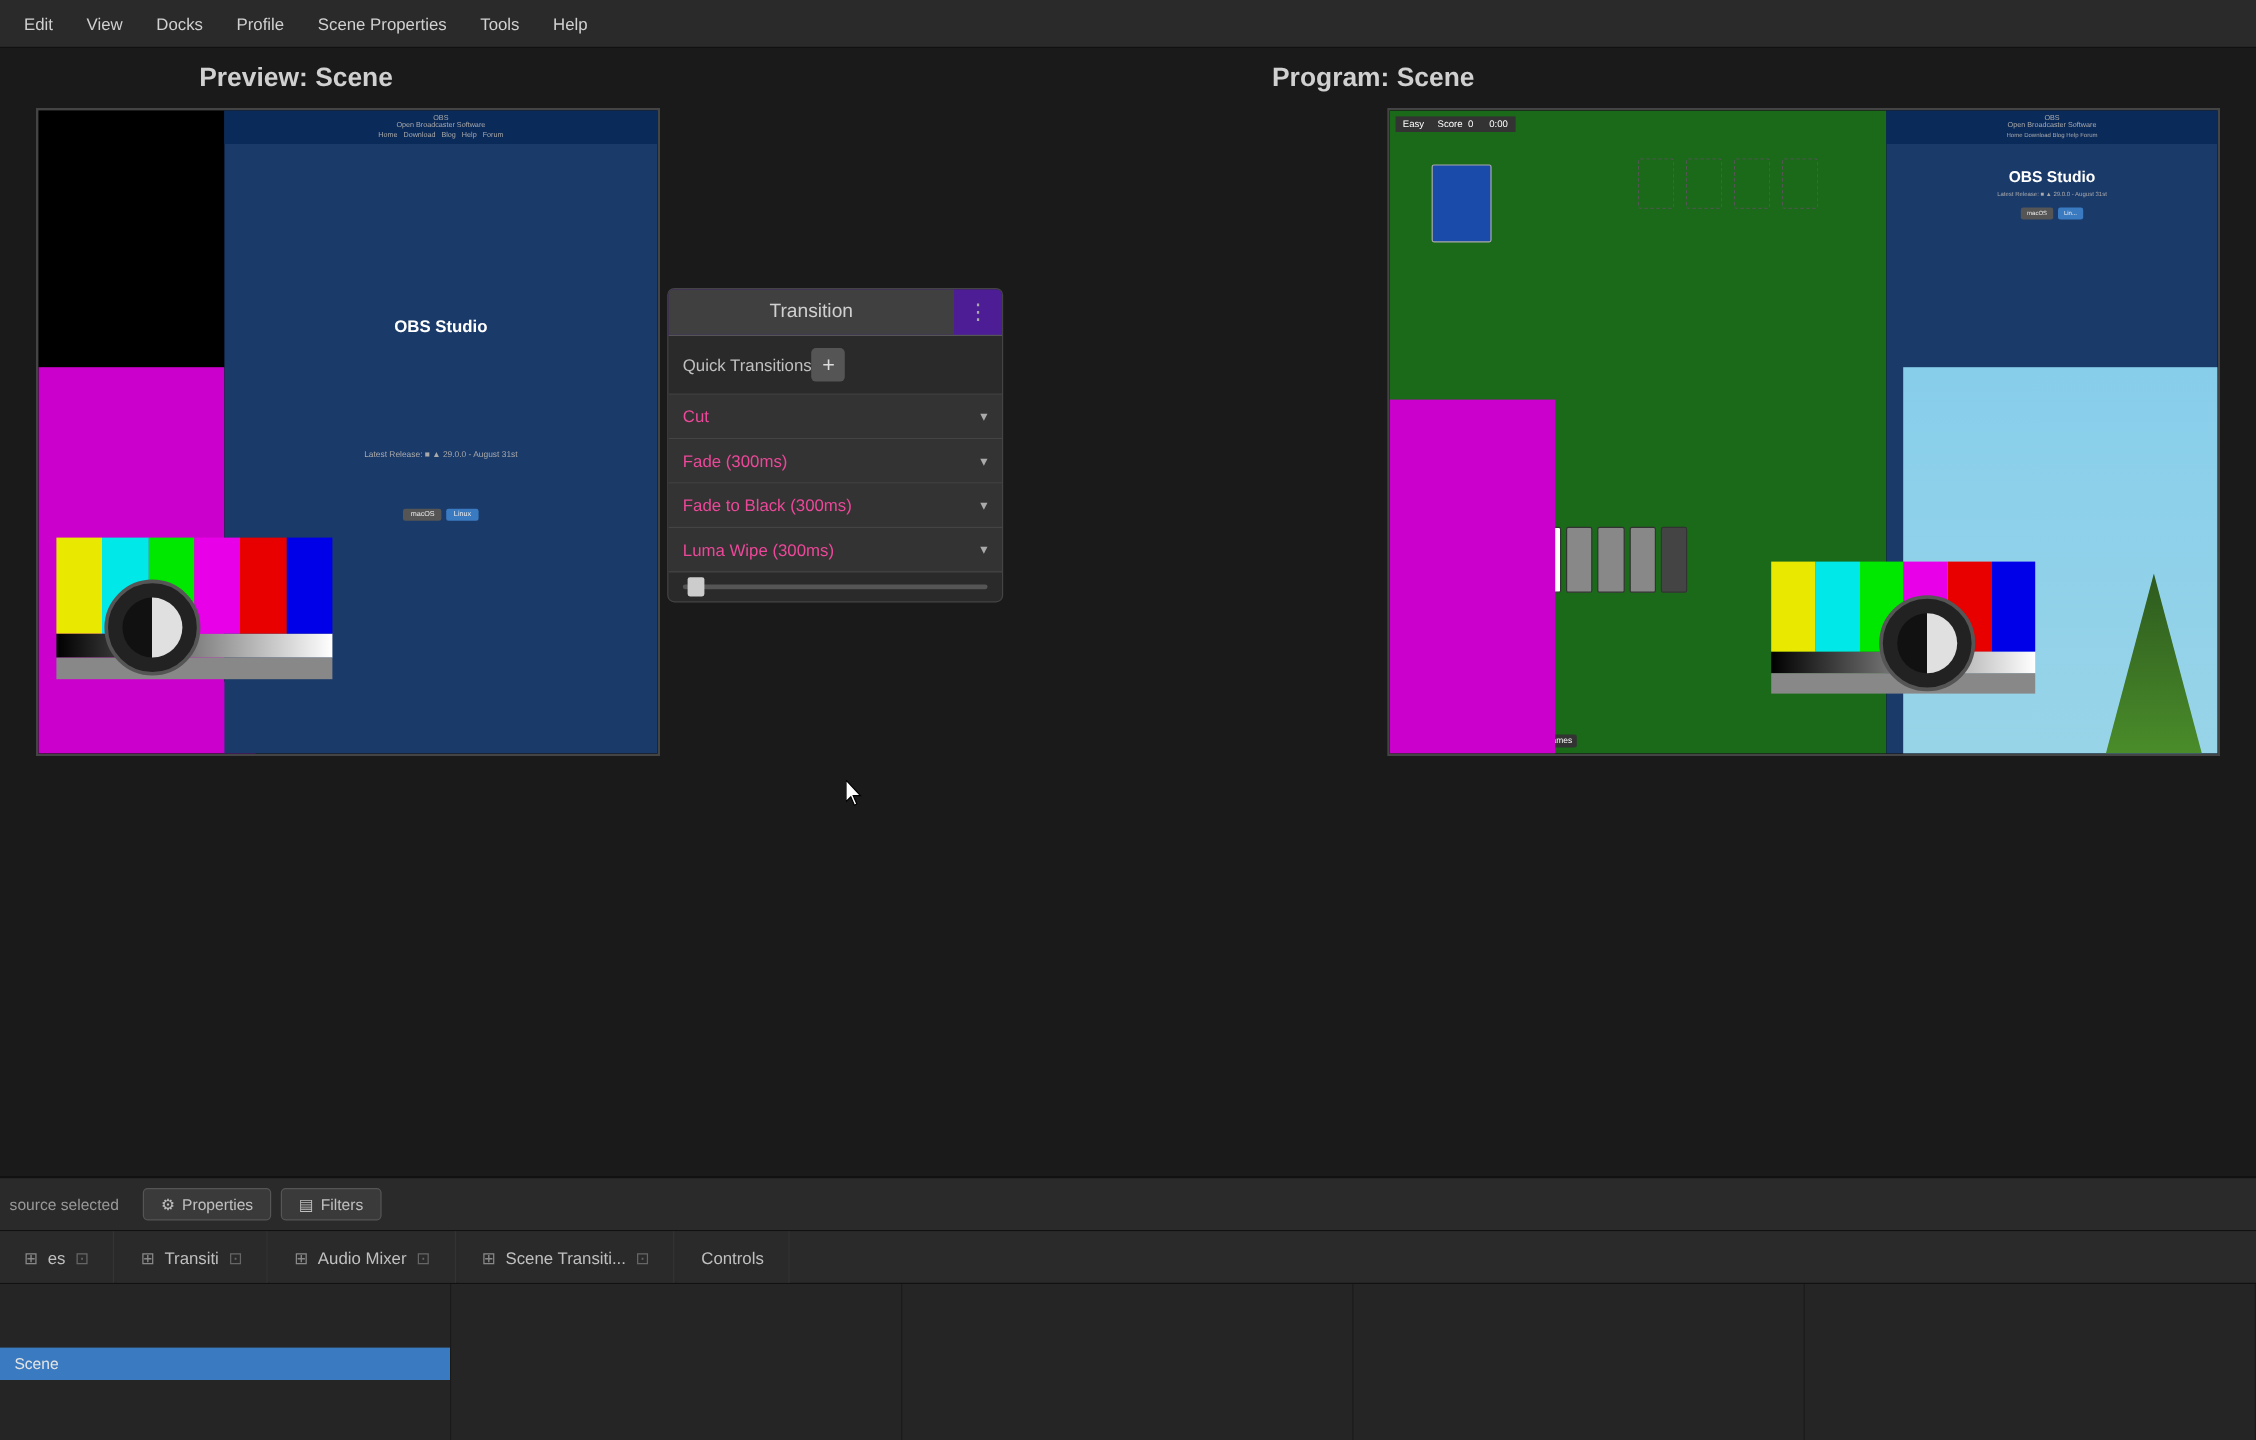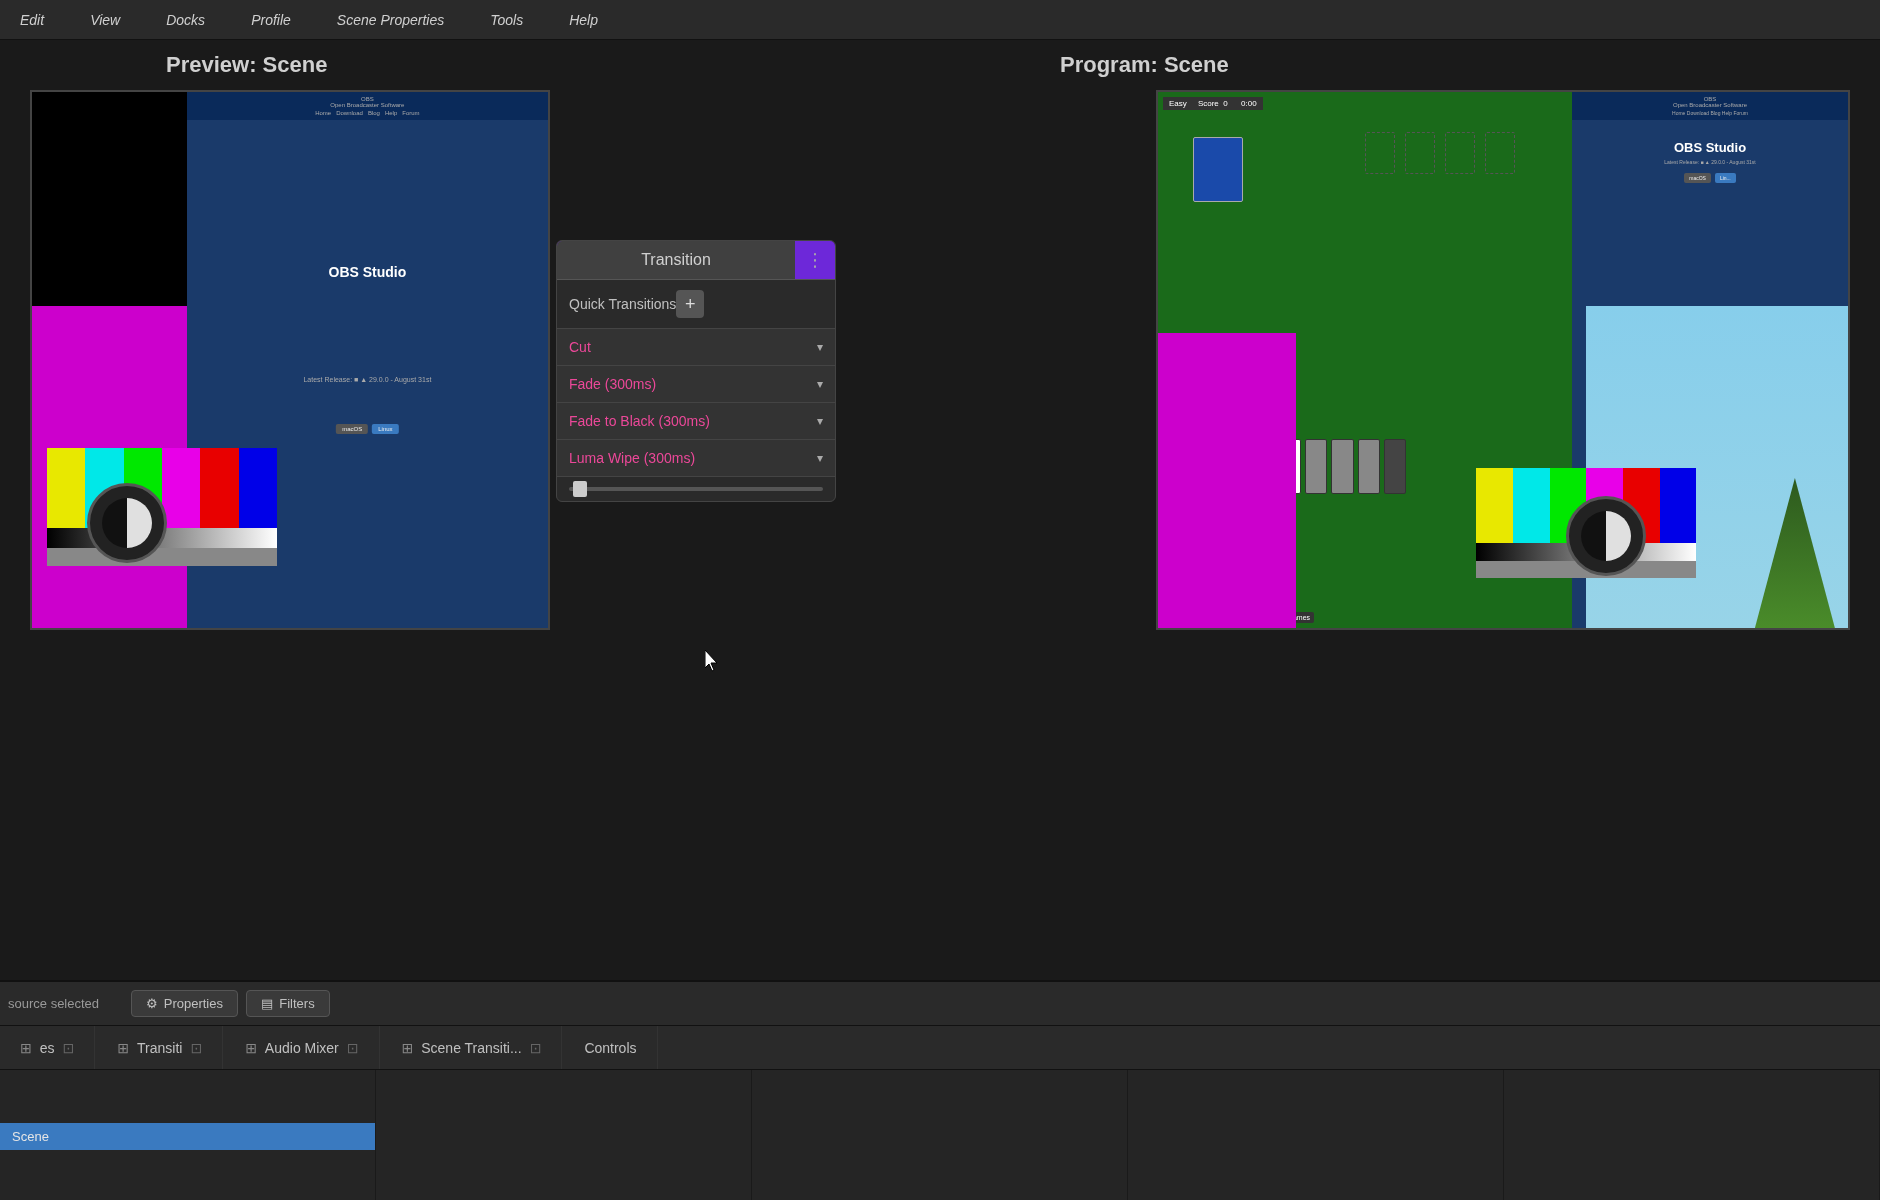--- a/index.html
+++ b/index.html
@@ -14,25 +14,24 @@
       position: relative;
     }
 
     
     #menu-bar {
       height: 40px;
       background: #2a2a2a;
       display: flex;
       align-items: center;
       padding: 0 8px;
-      gap: 22px;
+      gap: 4px;
       border-bottom: 1px solid #111;
       position: relative;
       z-index: 100;
-      font-style: italic;
     }
     .menu-item {
       padding: 4px 12px;
       cursor: pointer;
       border-radius: 4px;
       font-size: 14px;
       color: #d0d0d0;
     }
 
     
@@ -160,21 +159,21 @@
       background: #2a2a2a;
       border-radius: 6px;
       border: 1px solid #444;
       overflow: hidden;
       z-index: 50;
     }
 
     .transition-header {
       display: flex;
       align-items: flex-end;
-      background: #6d28d9;
+      background: #4c1d95;
       border-bottom: 1px solid #555;
     }
     .transition-btn {
       flex: 1;
       padding: 10px;
       text-align: center;
       font-size: 16px;
       font-weight: 500;
       background: #404040;
       border: none;
@@ -269,21 +268,21 @@
       background: #2a2a2a;
       display: flex;
       align-items: center;
       padding: 0 8px;
       gap: 8px;
       border-bottom: 1px solid #111;
     }
     .source-selected-text {
       font-size: 13px;
       color: #999;
-      margin-right: 24px;
+      margin-right: 12px;
     }
     .source-btn {
       padding: 5px 14px;
       background: #3a3a3a;
       border: 1px solid #555;
       border-radius: 4px;
       color: #c0c0c0;
       font-size: 13px;
       cursor: pointer;
       display: flex;

